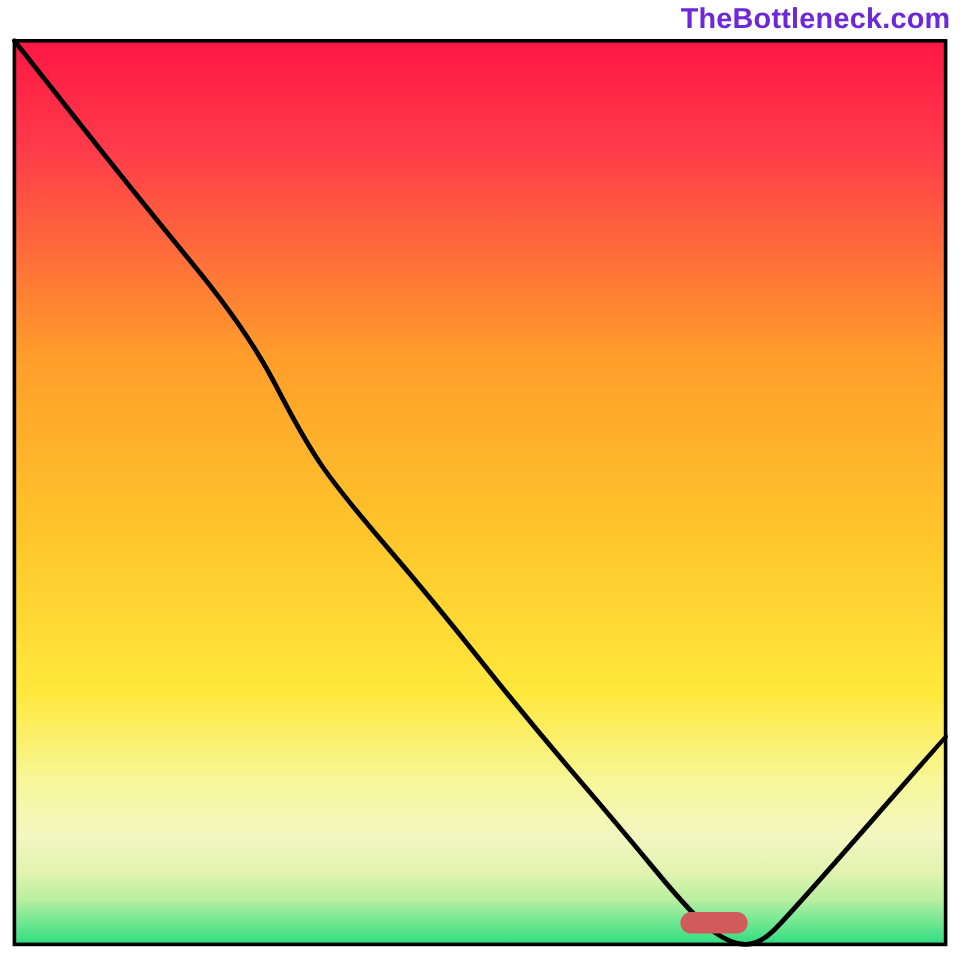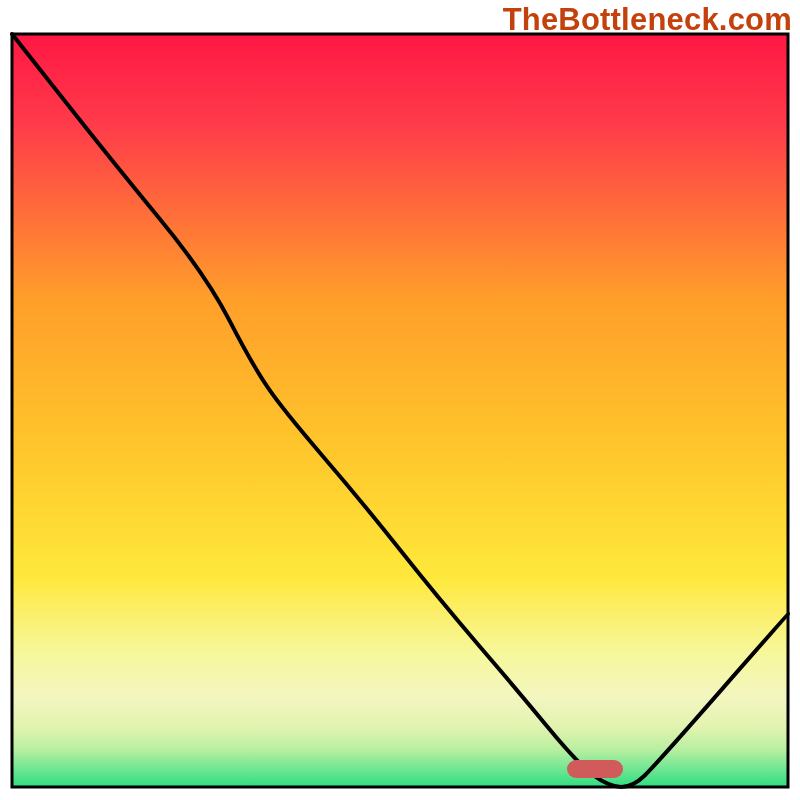--- a/index.html
+++ b/index.html
@@ -13,23 +13,23 @@
   }
   .stage {
     position: relative;
     width: 800px;
     height: 800px;
   }
   .watermark {
     position: absolute;
     top: 2px;
     right: 8px;
-    font-size: 31px;
+    font-size: 24px;
     font-weight: 600;
-    color: #c2410c;
+    color: #6d28d9;
     letter-spacing: 0.2px;
   }
   svg.chart-bg {
     position: absolute;
     left: 0;
     top: 0;
   }
   svg.curve {
     position: absolute;
     left: 0;

